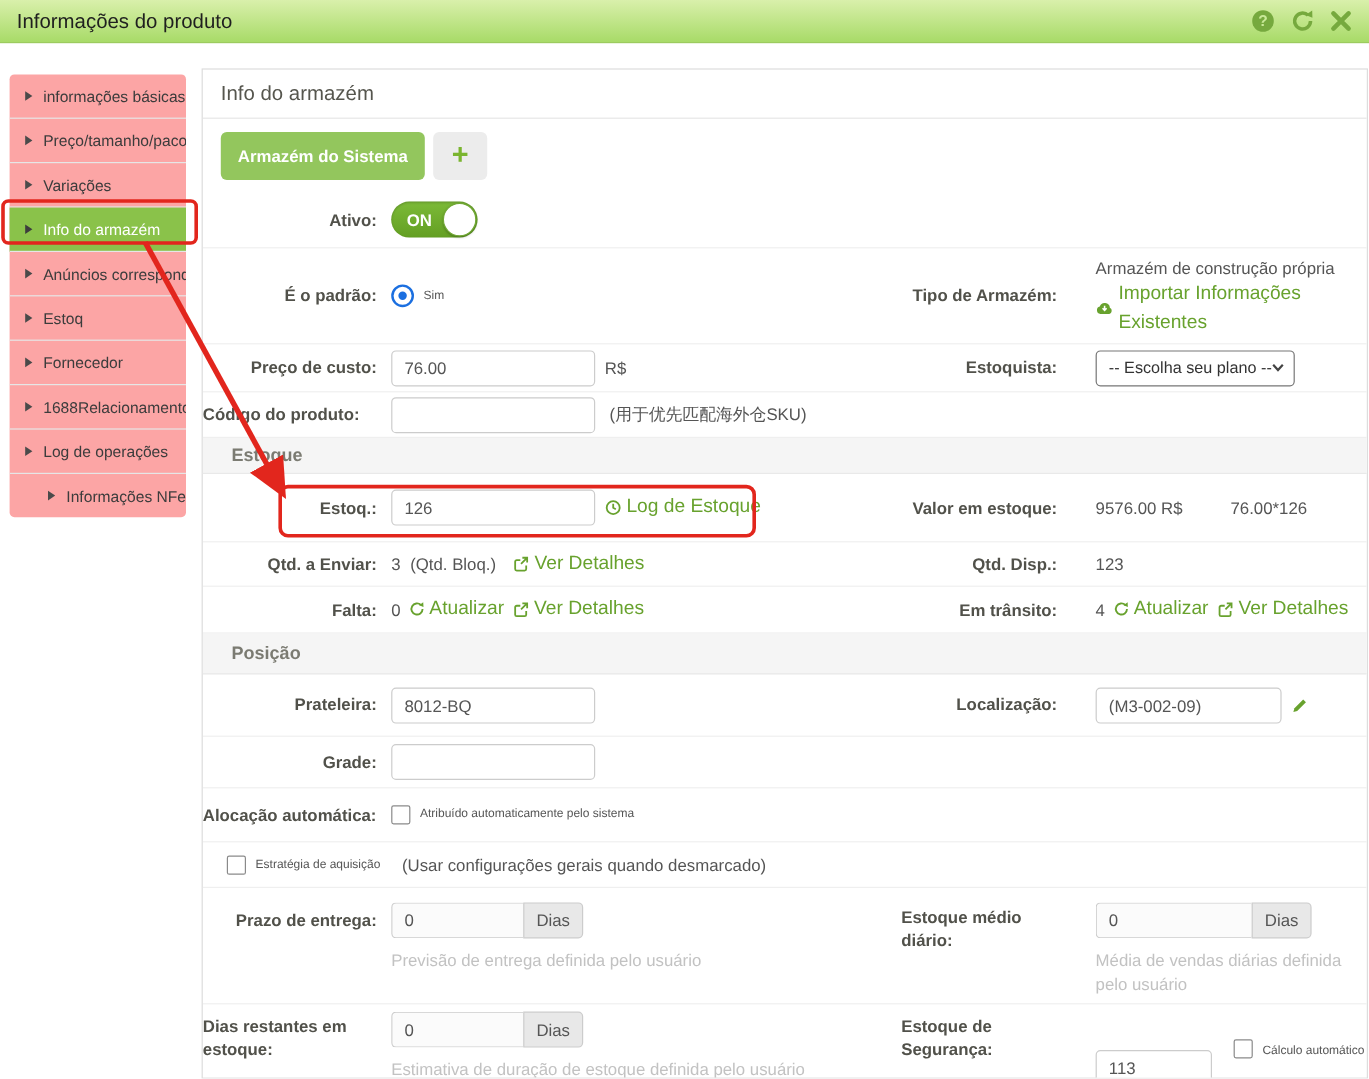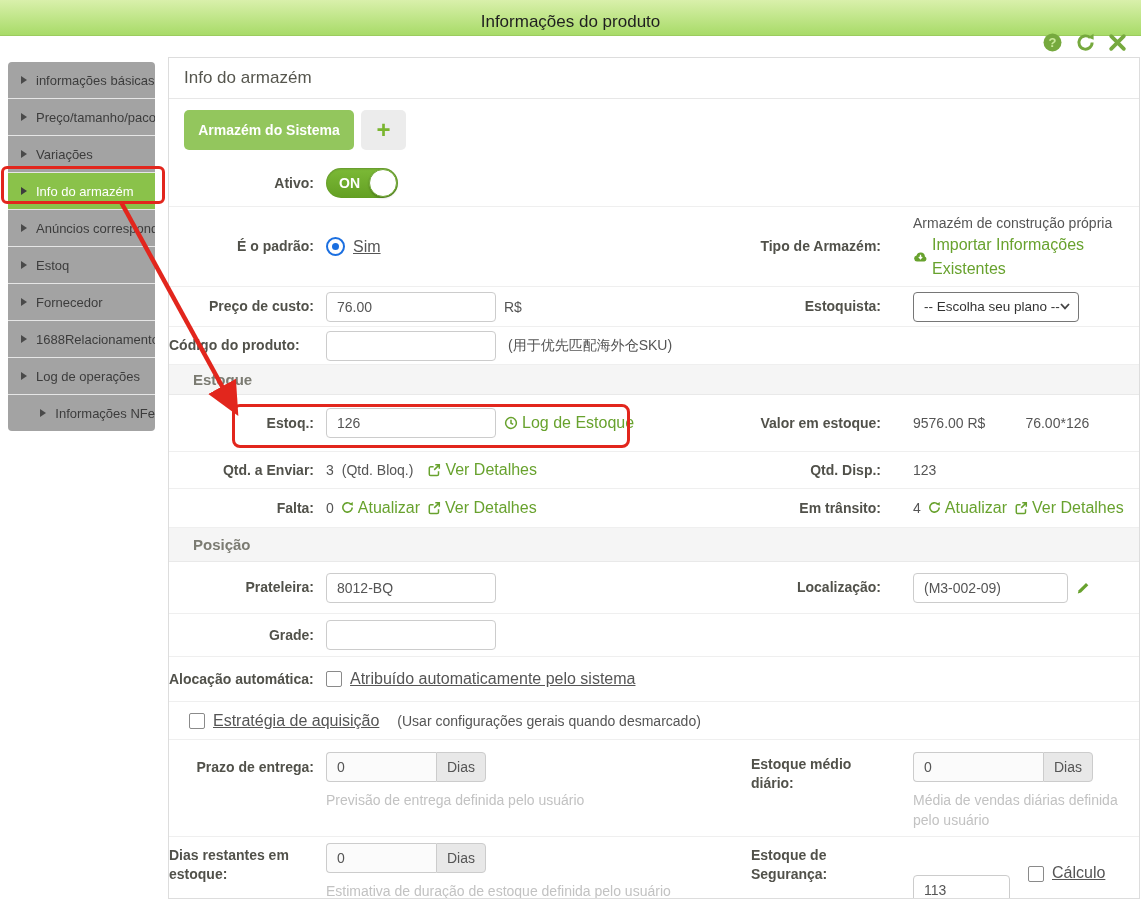--- a/index.html
+++ b/index.html
@@ -2,27 +2,27 @@
 <html><head>
 <meta charset="utf-8">
 <style>
   html,body{margin:0;padding:0;}
   body{font-family:"Liberation Sans",sans-serif;background:#fff;}
   .stage{position:relative;width:1141px;height:899px;overflow:hidden;background:#fff;}
 
   
   .titlebar{position:absolute;left:0;top:0;width:1141px;height:36px;
     background:linear-gradient(#d9f0ab,#a8db68);border-bottom:1px solid #9ccb5f;
-    display:flex;align-items:center;padding:12px 14px;box-sizing:border-box;flex-direction:column;}
+    display:flex;align-items:center;padding:0 14px;box-sizing:border-box;}
   .tb-title{font-size:17px;color:#1f1f1f;}
   .tb-icons{margin-left:auto;display:flex;gap:12px;align-items:center;}
   .tb-ic{cursor:pointer;display:flex;}
 
   
-  .sidebar{position:absolute;left:8px;top:62px;width:147px;background:#a3a3a3;border-radius:4px;}
+  .sidebar{position:absolute;left:8px;top:62px;width:147px;background:#fca5a5;border-radius:4px;}
   .sb-item{height:36px;display:flex;align-items:center;gap:9px;padding-left:13px;
     font-size:13px;color:#3c3c3c;border-bottom:1px solid #e6e6e6;cursor:pointer;
     overflow:hidden;white-space:nowrap;}
   .sb-item:last-child{border-bottom:none;justify-content:flex-end;}
   .tri{width:0;height:0;border-left:6px solid #4a4a4a;border-top:4px solid transparent;
     border-bottom:4px solid transparent;flex:none;}
   .sb-item.active{background:#8ac24a;color:#fff;}
   .sb-item.active .tri{border-left-color:#3d3d3d;}
 
   
@@ -84,21 +84,21 @@
   .toggle .on{color:#fff;font-weight:bold;font-size:14px;margin-left:13px;}
   .toggle .knob{position:absolute;right:1px;top:1px;width:28px;height:28px;border-radius:50%;
     background:#fff;border:1px solid #71a835;box-sizing:border-box;box-shadow:0 1px 2px rgba(0,0,0,.25);}
 
   
   .radio{width:15px;height:15px;border-radius:50%;border:2px solid #1b6fe0;background:#fff;
     display:inline-flex;align-items:center;justify-content:center;flex:none;cursor:pointer;}
   .radio .dot{width:7px;height:7px;border-radius:50%;background:#1b6fe0;}
   .cb{width:14px;height:14px;border:1px solid #8a8a8a;border-radius:2px;background:#fff;
     display:inline-block;flex:none;cursor:pointer;vertical-align:middle;}
-  .cb-text{margin-left:8px;color:#555;font-size:16px;text-decoration:underline;}
+  .cb-text{margin-left:8px;color:#555;font-size:10px;}
 
   
   .select{width:166px;height:30px;border:1px solid #767676;border-radius:4px;background:#fff;
     display:flex;align-items:center;padding:0 8px 0 10px;box-sizing:border-box;font-size:13.5px;
     color:#333;cursor:pointer;justify-content:space-between;}
 
   .tipo-val{width:232px;line-height:1.45;font-size:14px;color:#555;display:block;}
   .seg-val{width:232px;display:block;font-size:14px;color:#555;}
   .seg-val .cbwrap{margin-left:18px;white-space:normal;}
   .vtxt{font-size:14px;color:#555;}

